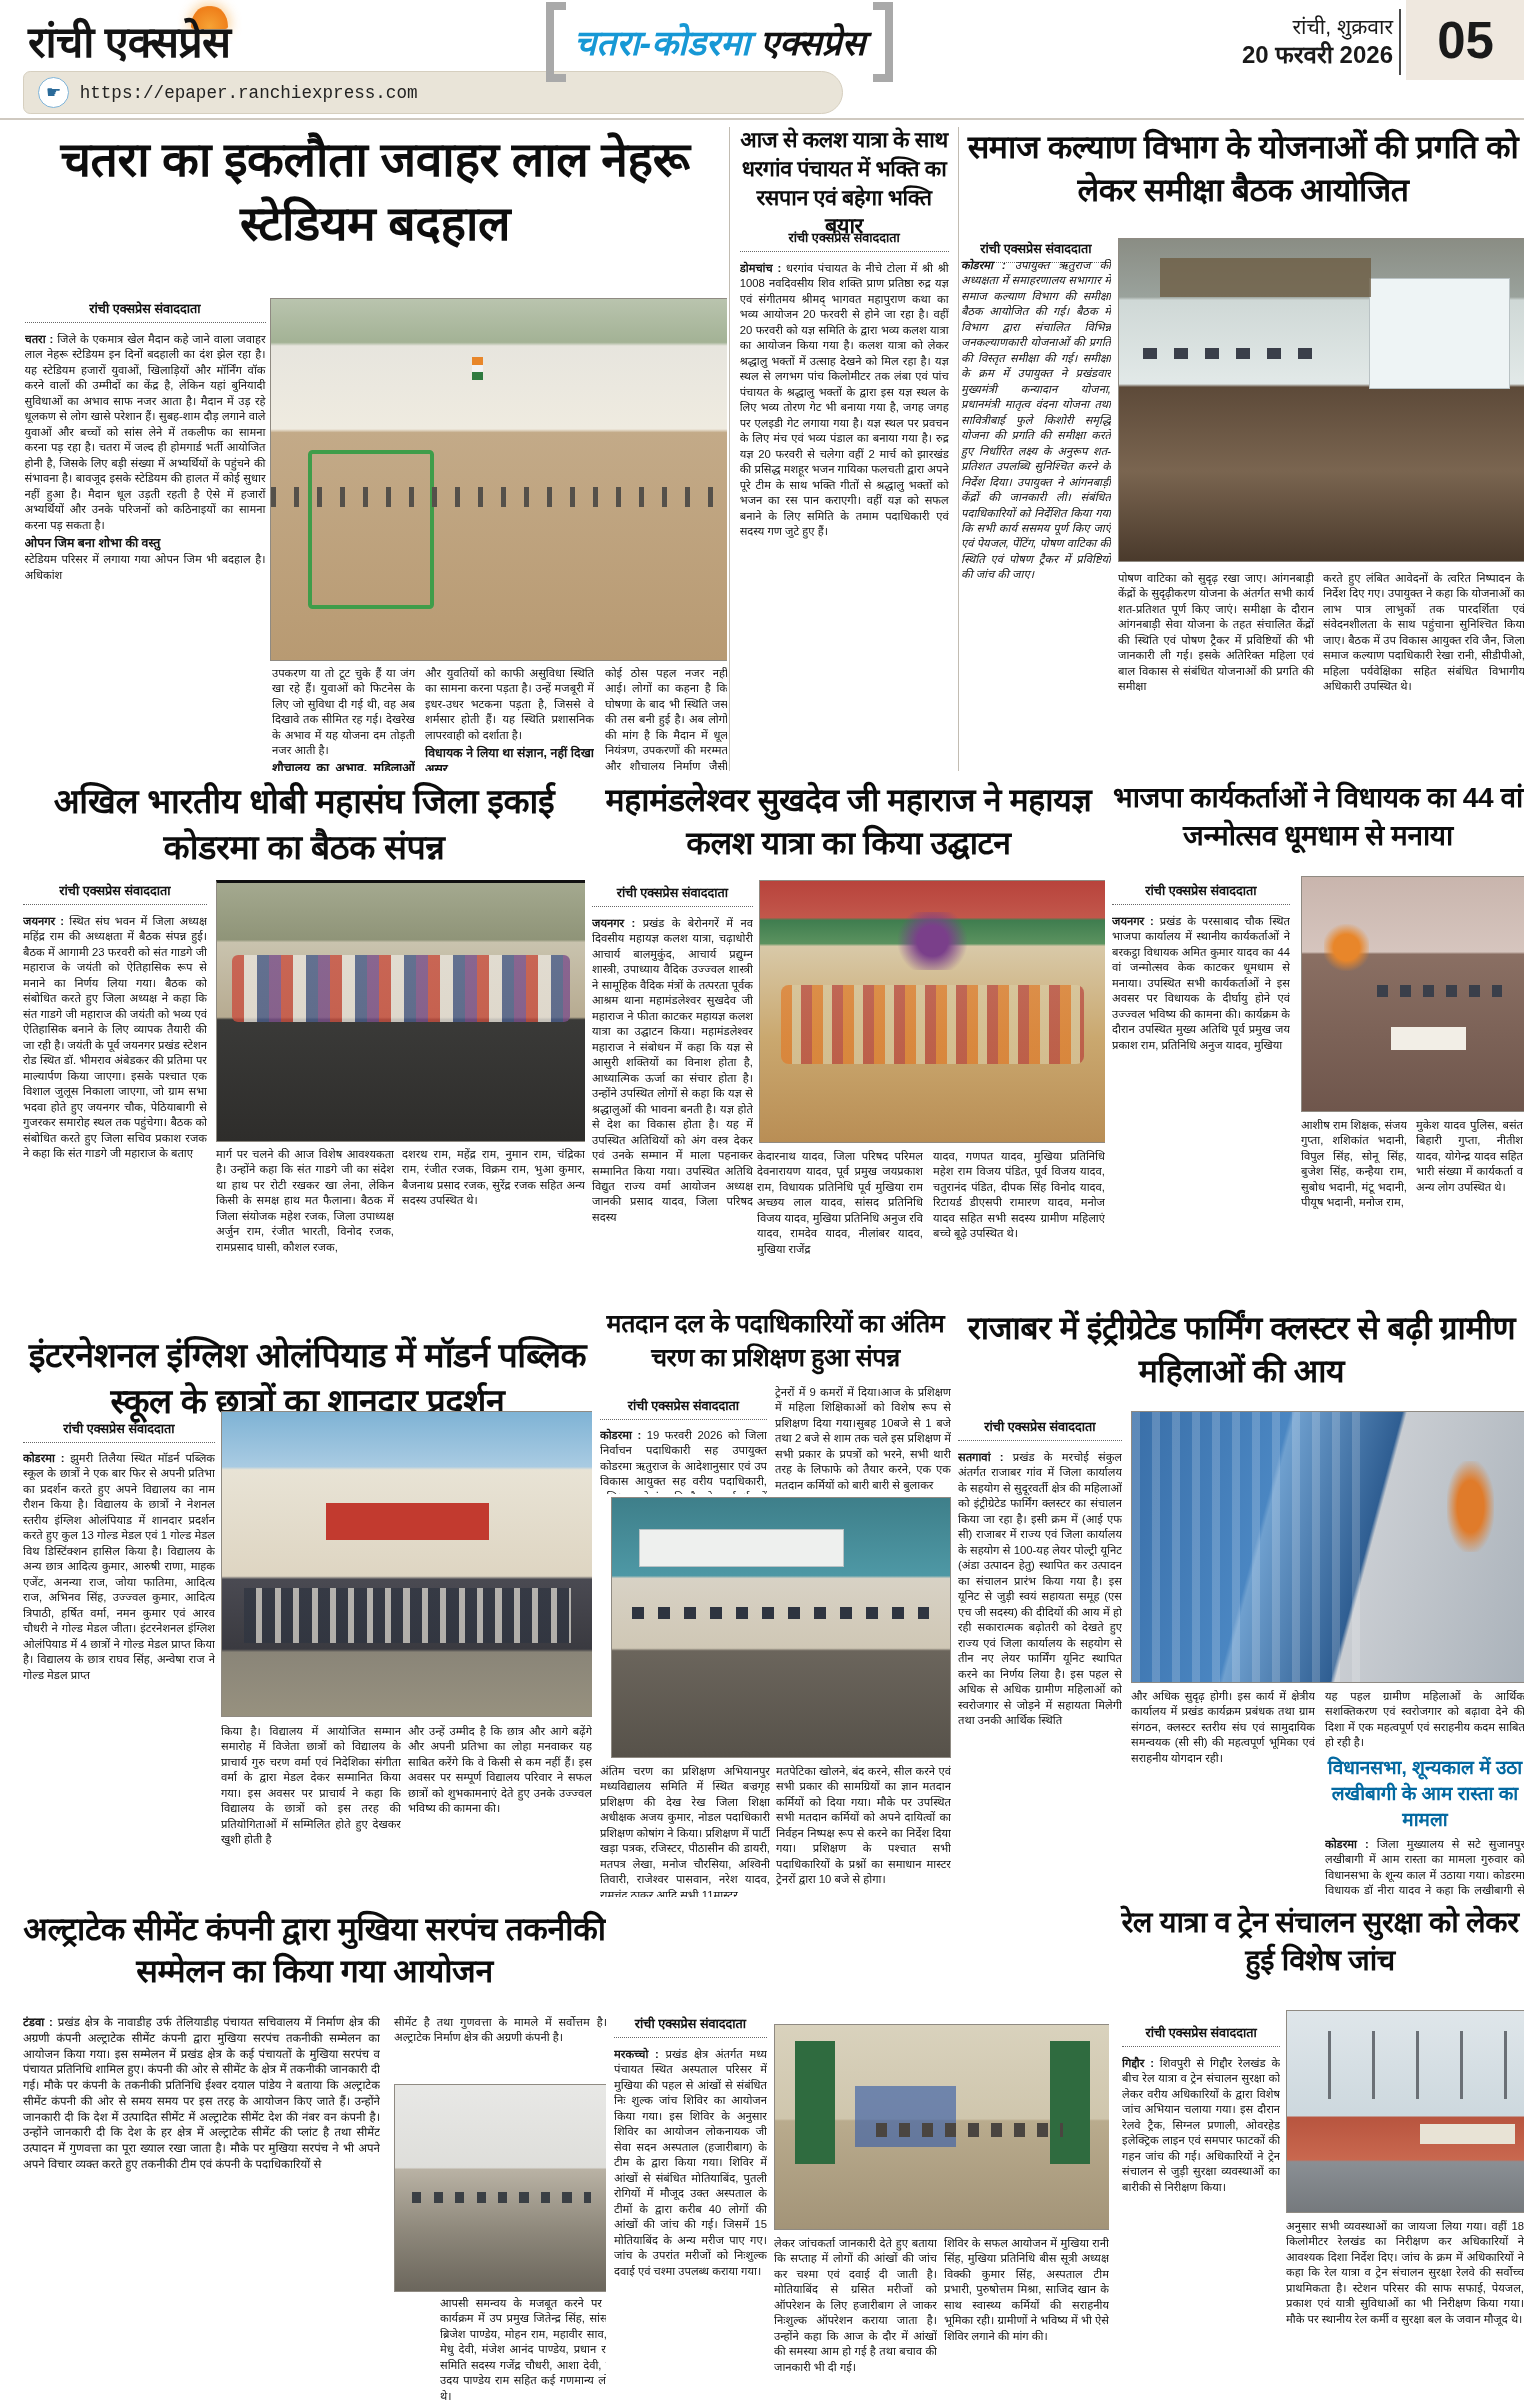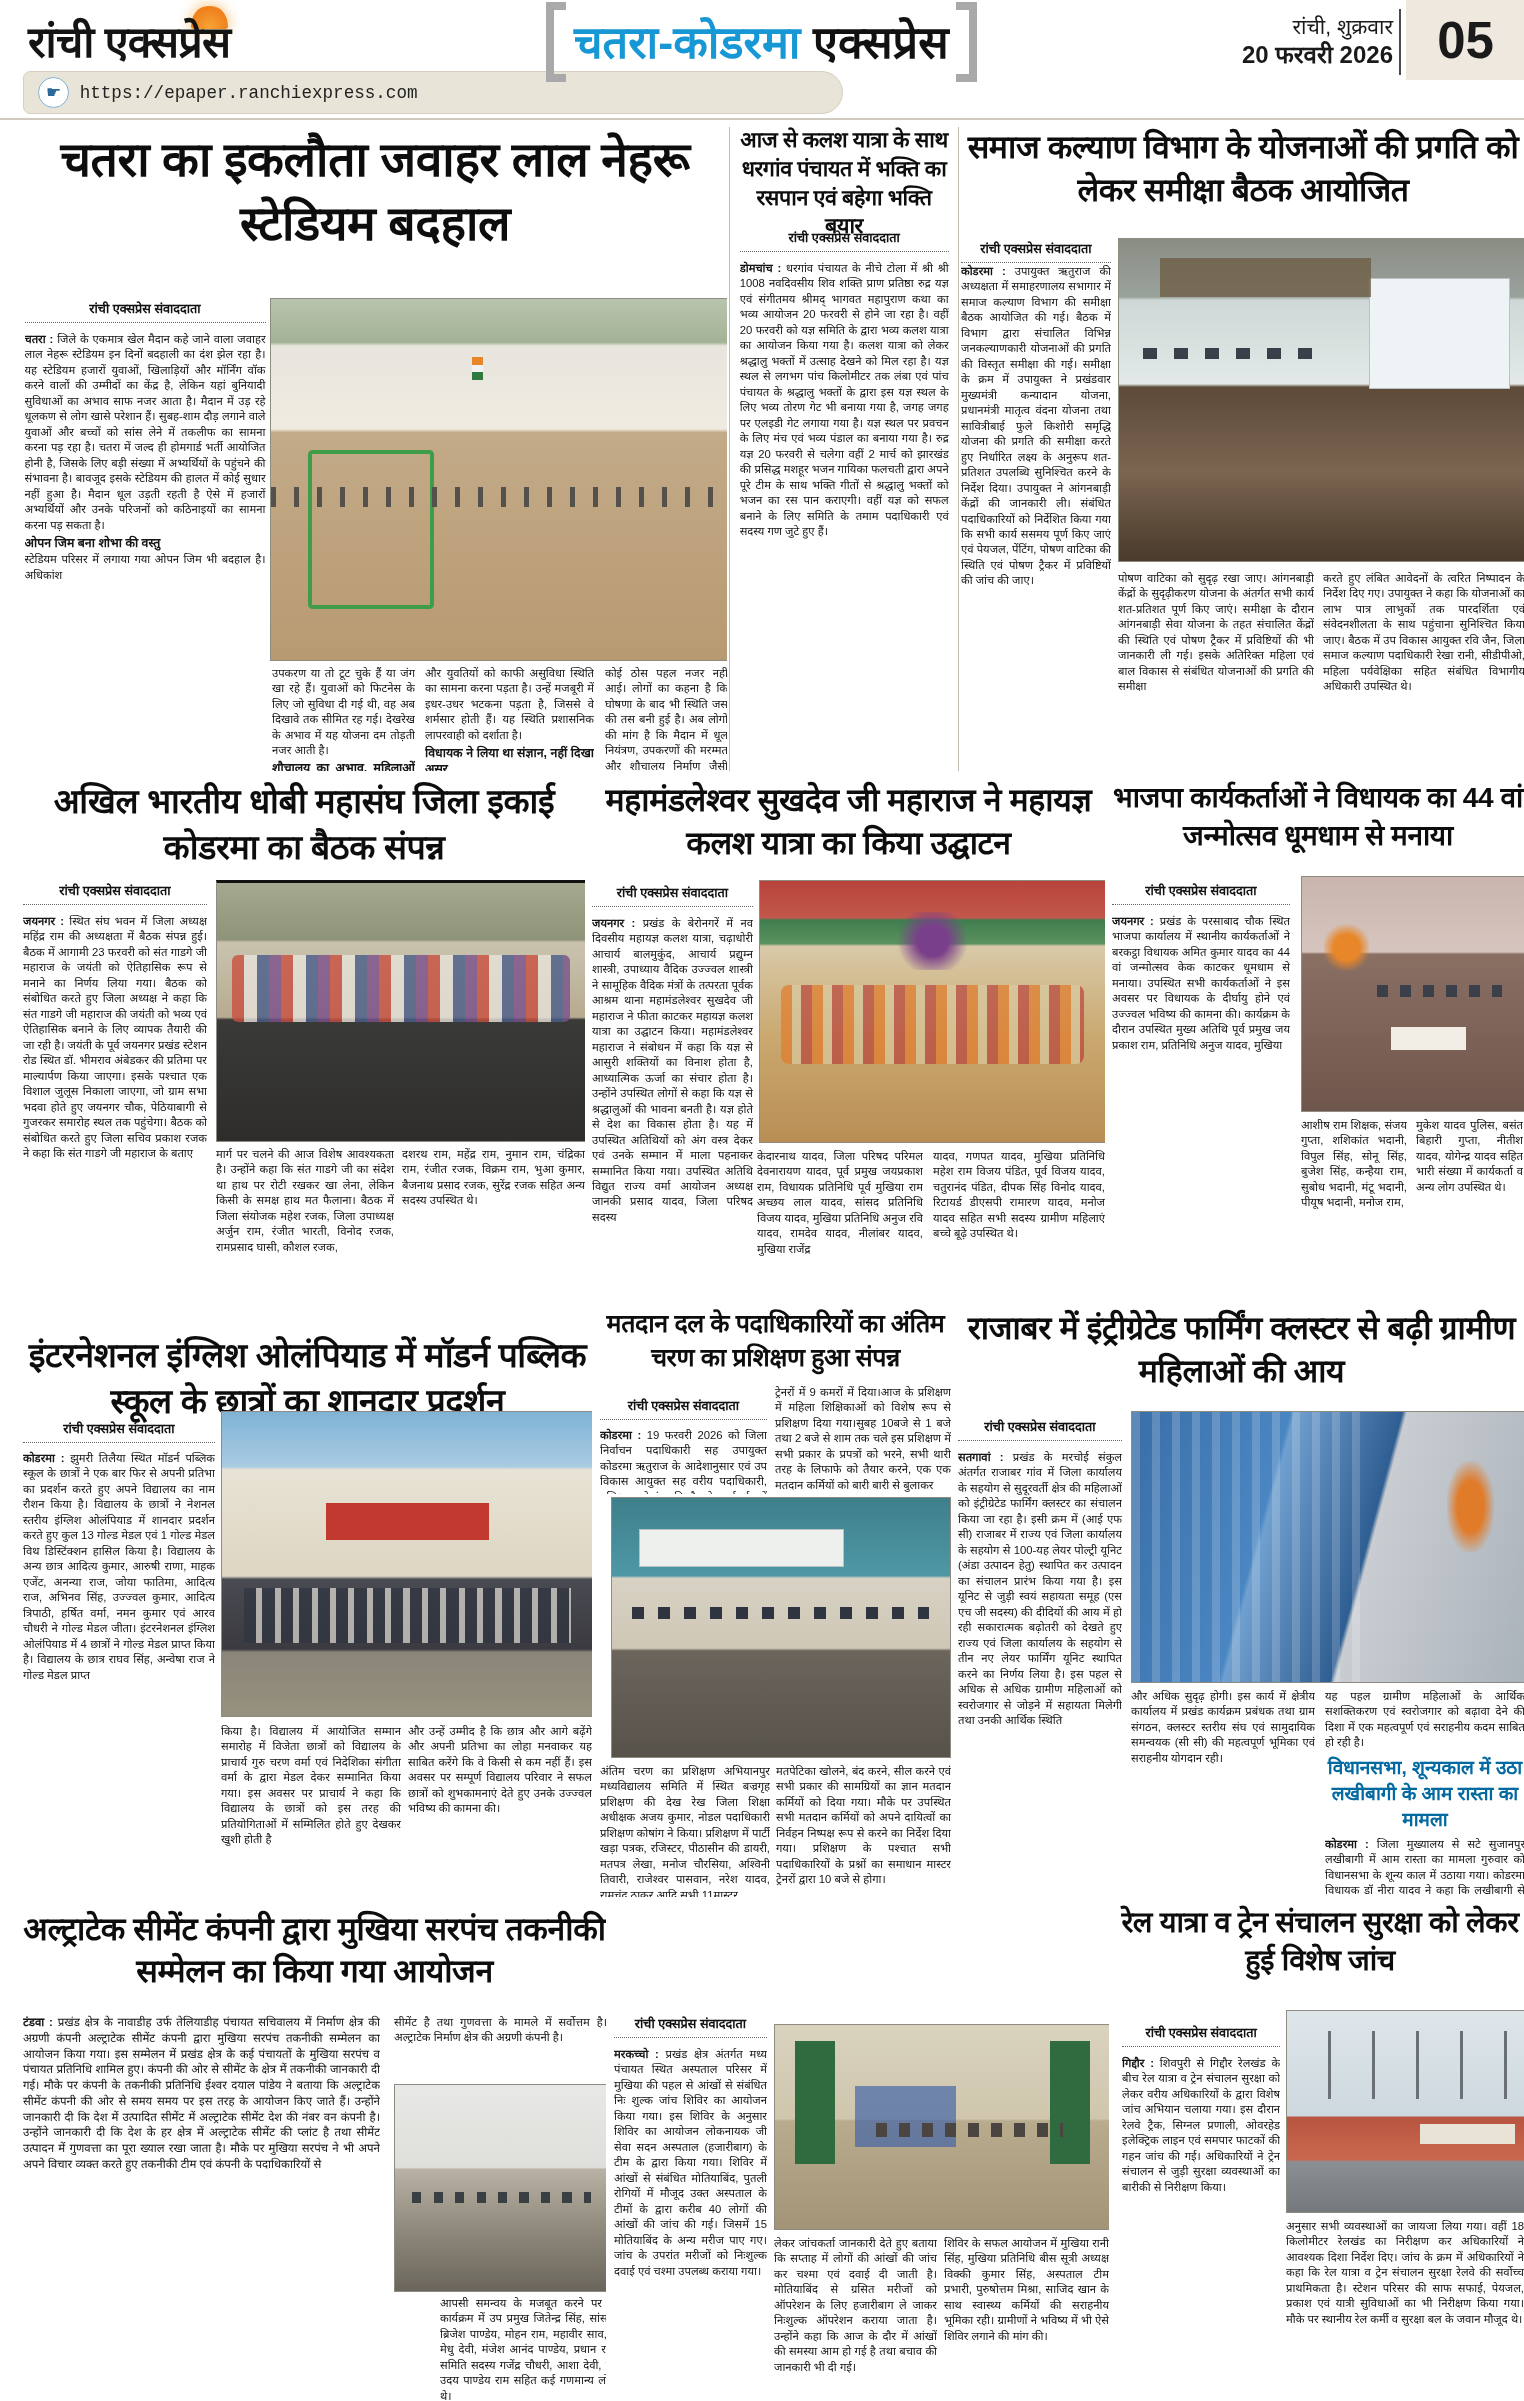--- a/index.html
+++ b/index.html
@@ -13,21 +13,21 @@
        box-shadow:0 0 10.7px 3.1px rgba(246,163,53,.45);}
   .url-bar{background:#e9e4d8;border:0.8px solid #d6cfbf;border-radius:7.7px 23px 23px 7.7px;
            display:flex;align-items:center;gap:10.7px;padding:0 14px;}
   .url-icon{width:29px;height:29px;border-radius:50%;background:#fff;border:1.5px solid #7fb4d8;
             display:flex;align-items:center;justify-content:center;font-size:17px;color:#2a6a99;}
   .url-text{font-family:"Liberation Mono",monospace;font-size:17.6px;color:#222;}
   .banner{display:flex;align-items:center;gap:7.7px;}
   .bracket{width:12.3px;height:64px;}
   .bracket.l{border-left:8.4px solid #a9a9a9;border-top:8.4px solid #a9a9a9;border-bottom:8.4px solid #a9a9a9;}
   .bracket.r{border-right:8.4px solid #a9a9a9;border-top:8.4px solid #a9a9a9;border-bottom:8.4px solid #a9a9a9;}
-  .banner-text{font-size:45px;font-weight:800;white-space:nowrap;line-height:1.4;}
+  .banner-text{font-size:35px;font-weight:800;white-space:nowrap;line-height:1.4;font-style:italic;}
   .banner-blue{color:#1798d5;}
   .banner-black{color:#111;}
   .dateblock{text-align:right;line-height:1.25;}
   .dateblock .l1{font-size:21px;color:#1a1a1a;}
   .dateblock .l2{font-size:24px;font-weight:700;color:#1a1a1a;}
   .pagebox{background:#efe8df;display:flex;align-items:center;justify-content:center;
            font-size:51px;font-weight:800;color:#1a1a1a;}
   .mast-rule{background:#cfc9c0;height:1.5px;}
   
   .art{position:absolute;overflow:hidden;}
@@ -110,21 +110,21 @@
   </div>
 
   <div class="art" style="left:961px;top:123px;width:564px;height:651px;">
     <div class="hl" style="top:3.1px;font-size:32px;">समाज कल्याण विभाग के योजनाओं की प्रगति को लेकर समीक्षा बैठक आयोजित</div>
     <div class="ph" style="left:157px;top:115px;width:407px;height:322px;background:linear-gradient(180deg,#8a8d84 0%,#9aa29c 18%,#cfd8d6 19%,#e2e9e8 45%,#5d4a39 46%,#7a6550 72%,#4a3a2c 100%);">
       <div class="pd" style="right:4%;top:12%;width:34%;height:34%;background:#eef4f5;border:1.5px solid #b9c2c4;"></div>
       <div class="pd" style="left:6%;top:34%;width:44%;height:10.7px;background:repeating-linear-gradient(90deg,#3a3f4a 0 14px,transparent 14px 31px);"></div>
       <div class="pd" style="left:10%;top:6%;width:52%;height:12%;background:#6b5a3f;opacity:.75;"></div>
     </div>
     <div class="by" style="left:0;top:118px;width:150px;">रांची एक्सप्रेस संवाददाता</div>
-    <div class="col" style="left:0;top:141px;width:150px;height:497px;">
+    <div class="col" style="left:0;top:135px;width:150px;height:497px;font-style:italic;">
       <span class="dl">कोडरमा :</span> <span>उपायुक्त ऋतुराज की अध्यक्षता में समाहरणालय सभागार में समाज कल्याण विभाग की समीक्षा बैठक आयोजित की गई। बैठक में विभाग द्वारा संचालित विभिन्न जनकल्याणकारी योजनाओं की प्रगति की विस्तृत समीक्षा की गई। समीक्षा के क्रम में उपायुक्त ने प्रखंडवार मुख्यमंत्री कन्यादान योजना, प्रधानमंत्री मातृत्व वंदना योजना तथा सावित्रीबाई फुले किशोरी समृद्धि योजना की प्रगति की समीक्षा करते हुए निर्धारित लक्ष्य के अनुरूप शत-प्रतिशत उपलब्धि सुनिश्चित करने के निर्देश दिया। उपायुक्त ने आंगनबाड़ी केंद्रों की जानकारी ली। संबंधित पदाधिकारियों को निर्देशित किया गया कि सभी कार्य ससमय पूर्ण किए जाएं एवं पेयजल, पेंटिंग, पोषण वाटिका की स्थिति एवं पोषण ट्रैकर में प्रविष्टियों की जांच की जाए।</span>
     </div>
     <div class="col" style="left:157px;top:448px;width:196px;height:199px;"><span>पोषण वाटिका को सुदृढ़ रखा जाए। आंगनबाड़ी केंद्रों के सुदृढ़ीकरण योजना के अंतर्गत सभी कार्य शत-प्रतिशत पूर्ण किए जाएं। समीक्षा के दौरान आंगनबाड़ी सेवा योजना के तहत संचालित केंद्रों की स्थिति एवं पोषण ट्रैकर में प्रविष्टियों की भी जानकारी ली गई। इसके अतिरिक्त महिला एवं बाल विकास से संबंधित योजनाओं की प्रगति की समीक्षा</span></div>
     <div class="col" style="left:362px;top:448px;width:202px;height:199px;"><span>करते हुए लंबित आवेदनों के त्वरित निष्पादन के निर्देश दिए गए। उपायुक्त ने कहा कि योजनाओं का लाभ पात्र लाभुकों तक पारदर्शिता एवं संवेदनशीलता के साथ पहुंचाना सुनिश्चित किया जाए। बैठक में उप विकास आयुक्त रवि जैन, जिला समाज कल्याण पदाधिकारी रेखा रानी, सीडीपीओ, महिला पर्यवेक्षिका सहित संबंधित विभागीय अधिकारी उपस्थित थे।</span></div>
   </div>
 
   <div class="art" style="left:23px;top:776px;width:562px;height:522px;">
     <div class="hl" style="top:3.1px;font-size:34px;">अखिल भारतीय धोबी महासंघ जिला इकाई कोडरमा का  बैठक संपन्न</div>
     <div class="ph" style="left:193px;top:104px;width:368px;height:258px;border-top:3.1px solid #111;background:linear-gradient(180deg,#a4a98f 0%,#8f9478 22%,#c9c3ae 23%,#b7ab91 52%,#3a3a38 53%,#2e2d2b 100%);">
       <div class="pd" style="left:4%;top:28%;width:92%;height:26%;background:repeating-linear-gradient(90deg,#c94f3f 0 12.3px,#e8e3da 12.3px 24.6px,#4a5d8a 24.6px 37px,#7a4f8a 37px 49px);opacity:.8;border-radius:6.1px;"></div>

